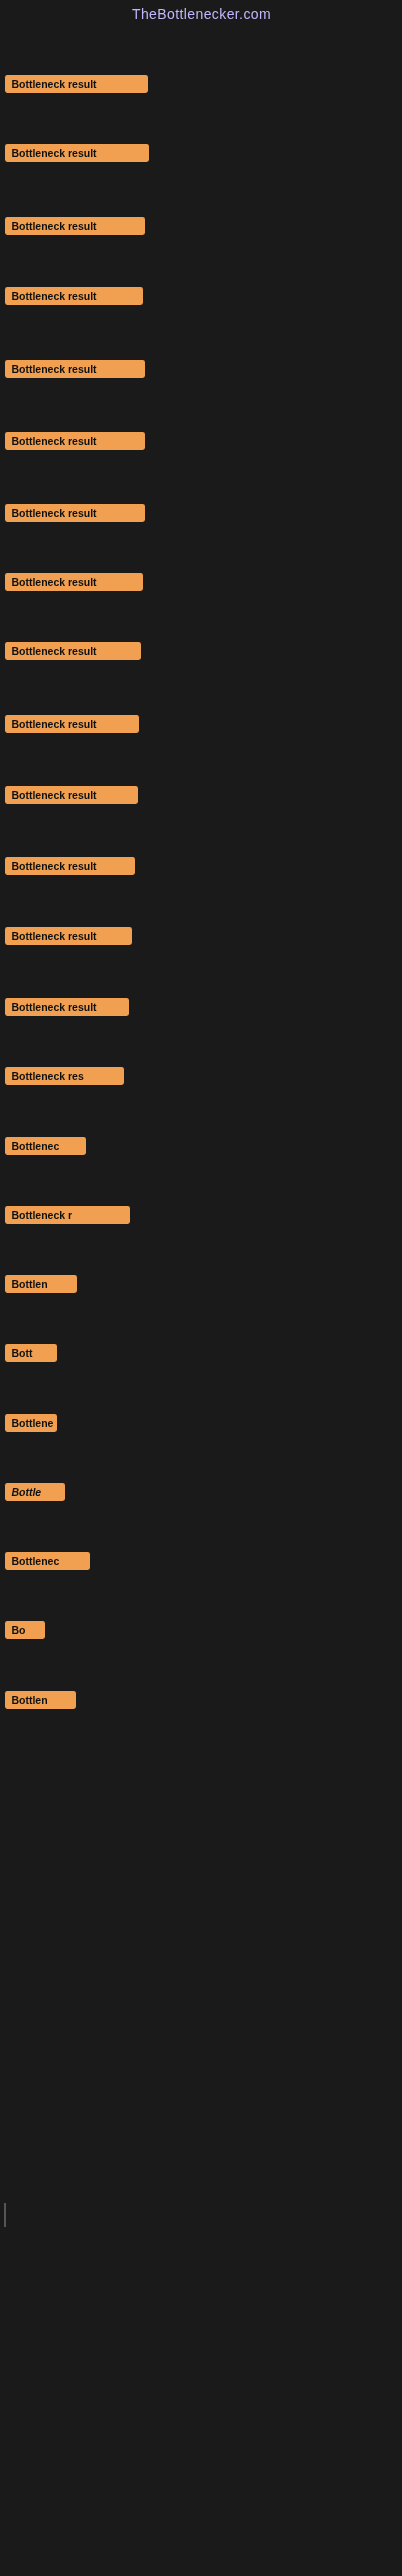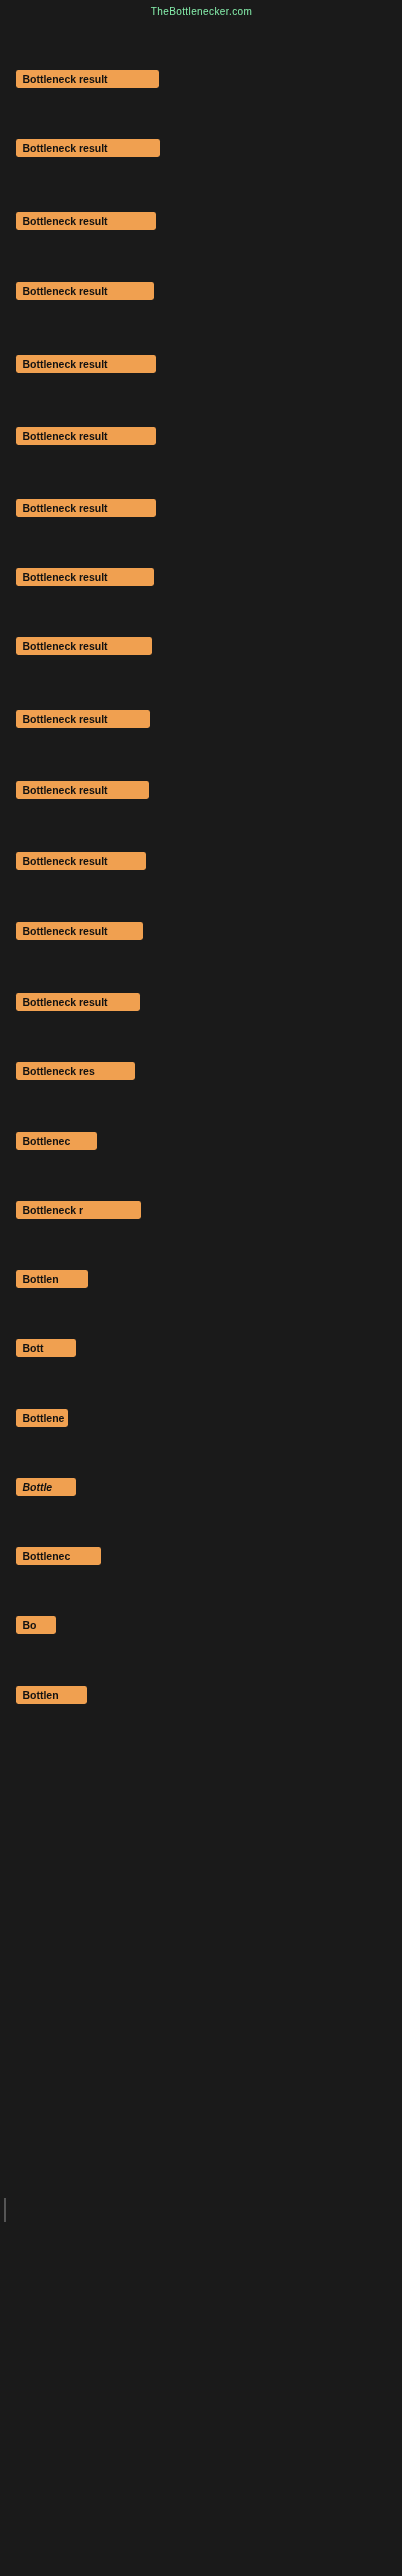--- a/index.html
+++ b/index.html
@@ -11,29 +11,29 @@
     body {
       width: 403px;
       min-height: 2576px;
       background-color: #1a1a1a;
       font-family: Arial, sans-serif;
       position: relative;
     }
 
     .site-title {
       text-align: center;
-      color: #86efac;
-      font-size: 10px;
+      color: #c4b5fd;
+      font-size: 14px;
       padding: 6.4px 0;
       letter-spacing: 0.4px;
     }
 
     .bottleneck-item {
       position: absolute;
-      left: 16px;
+      left: 5px;
       background-color: #f0a050;
       color: #111111;
       font-size: 10.5px;
       font-weight: 600;
       padding: 3.2px 6.4px;
       border-radius: 2.4px;
       white-space: nowrap;
       overflow: hidden;
     }
 
@@ -62,21 +62,21 @@
     <div class="bottleneck-item" style="top: 613px; width: 136px;">Bottleneck result</div>
     <div class="bottleneck-item" style="top: 686px; width: 134px;">Bottleneck result</div>
     <div class="bottleneck-item" style="top: 757px; width: 133px;">Bottleneck result</div>
     <div class="bottleneck-item" style="top: 828px; width: 130px;">Bottleneck result</div>
     <div class="bottleneck-item" style="top: 898px; width: 127px;">Bottleneck result</div>
     <div class="bottleneck-item" style="top: 969px; width: 124px;">Bottleneck result</div>
     <div class="bottleneck-item" style="top: 1038px; width: 119px;">Bottleneck res</div>
     <div class="bottleneck-item" style="top: 1108px; width: 81px;">Bottlenec</div>
     <div class="bottleneck-item" style="top: 1177px; width: 125px;">Bottleneck r</div>
     <div class="bottleneck-item" style="top: 1246px; width: 72px;">Bottlen</div>
-    <div class="bottleneck-item" style="top: 1315px; width: 60px;">Bott</div>
+    <div class="bottleneck-item" style="top: 1315px; width: 52px;">Bott</div>
     <div class="bottleneck-item" style="top: 1385px; width: 52px;">Bottlene</div>
     <div class="bottleneck-item" style="top: 1454px; width: 60px; font-style: italic;">Bottle</div>
     <div class="bottleneck-item" style="top: 1523px; width: 85px;">Bottlenec</div>
     <div class="bottleneck-item" style="top: 1592px; width: 40px;">Bo</div>
     <div class="bottleneck-item" style="top: 1662px; width: 71px;">Bottlen</div>
     <div class="cursor-line" style="top: 2174px;"></div>
   </div>
 
 
 </body></html>

